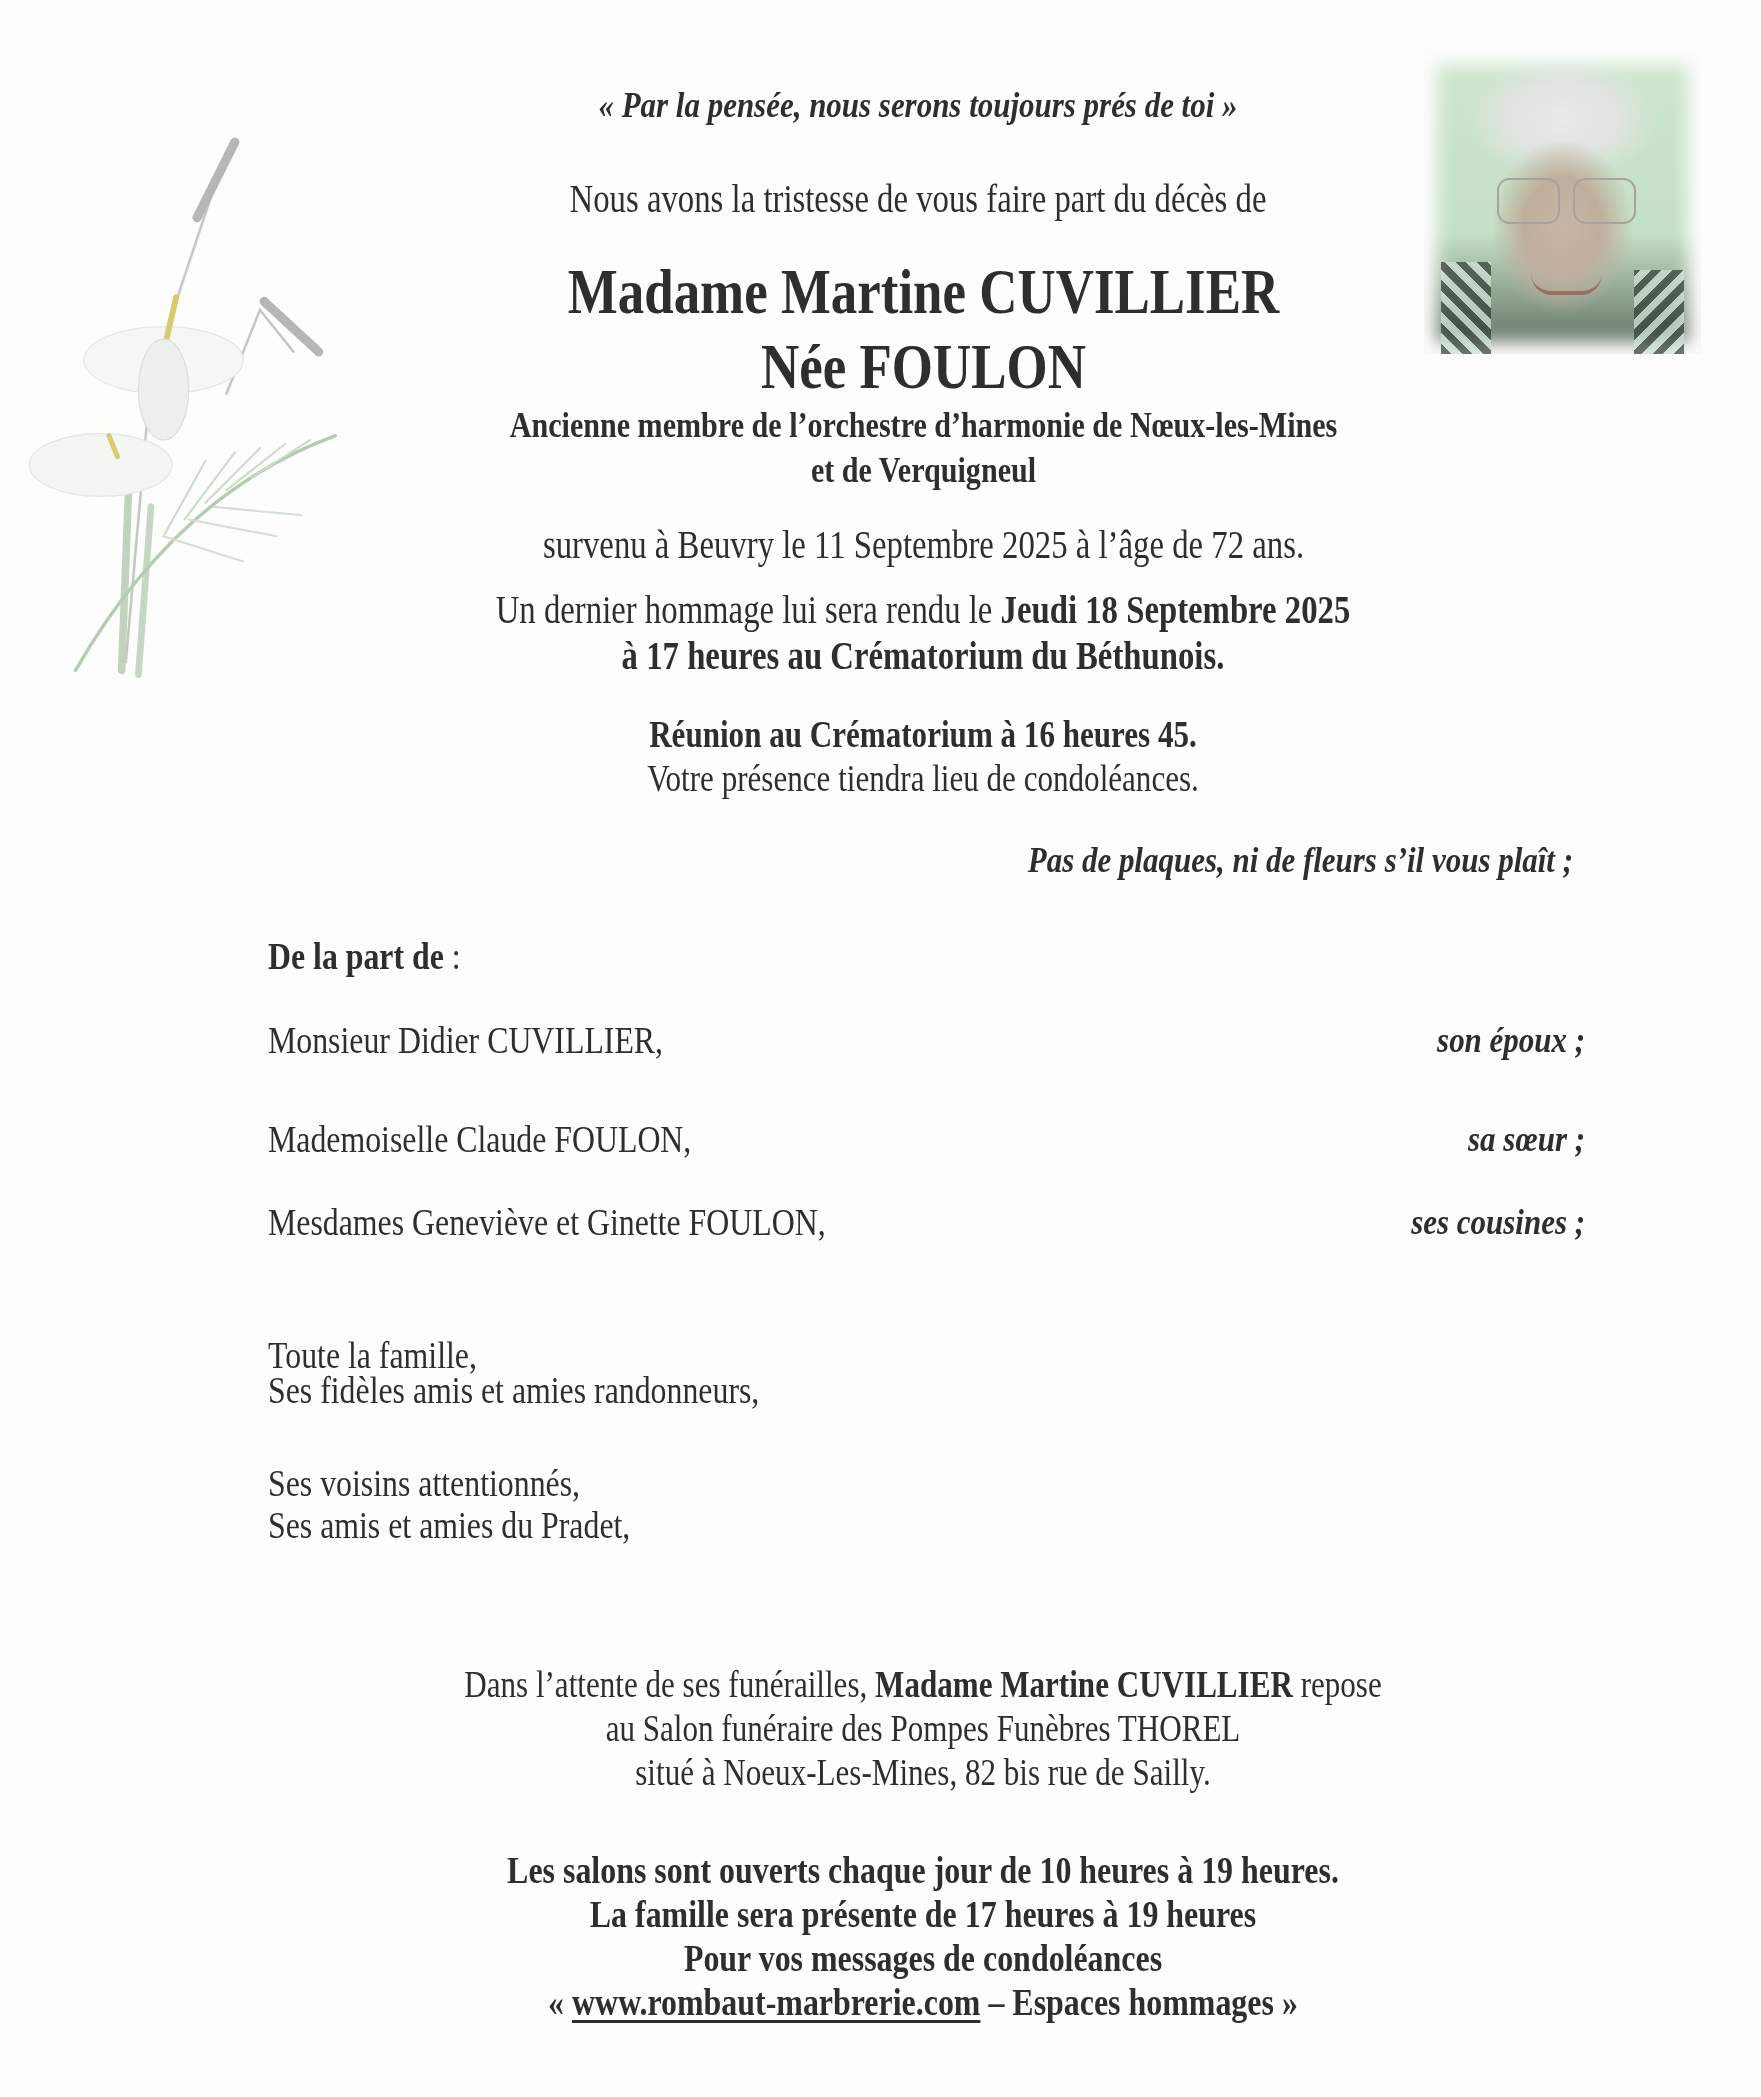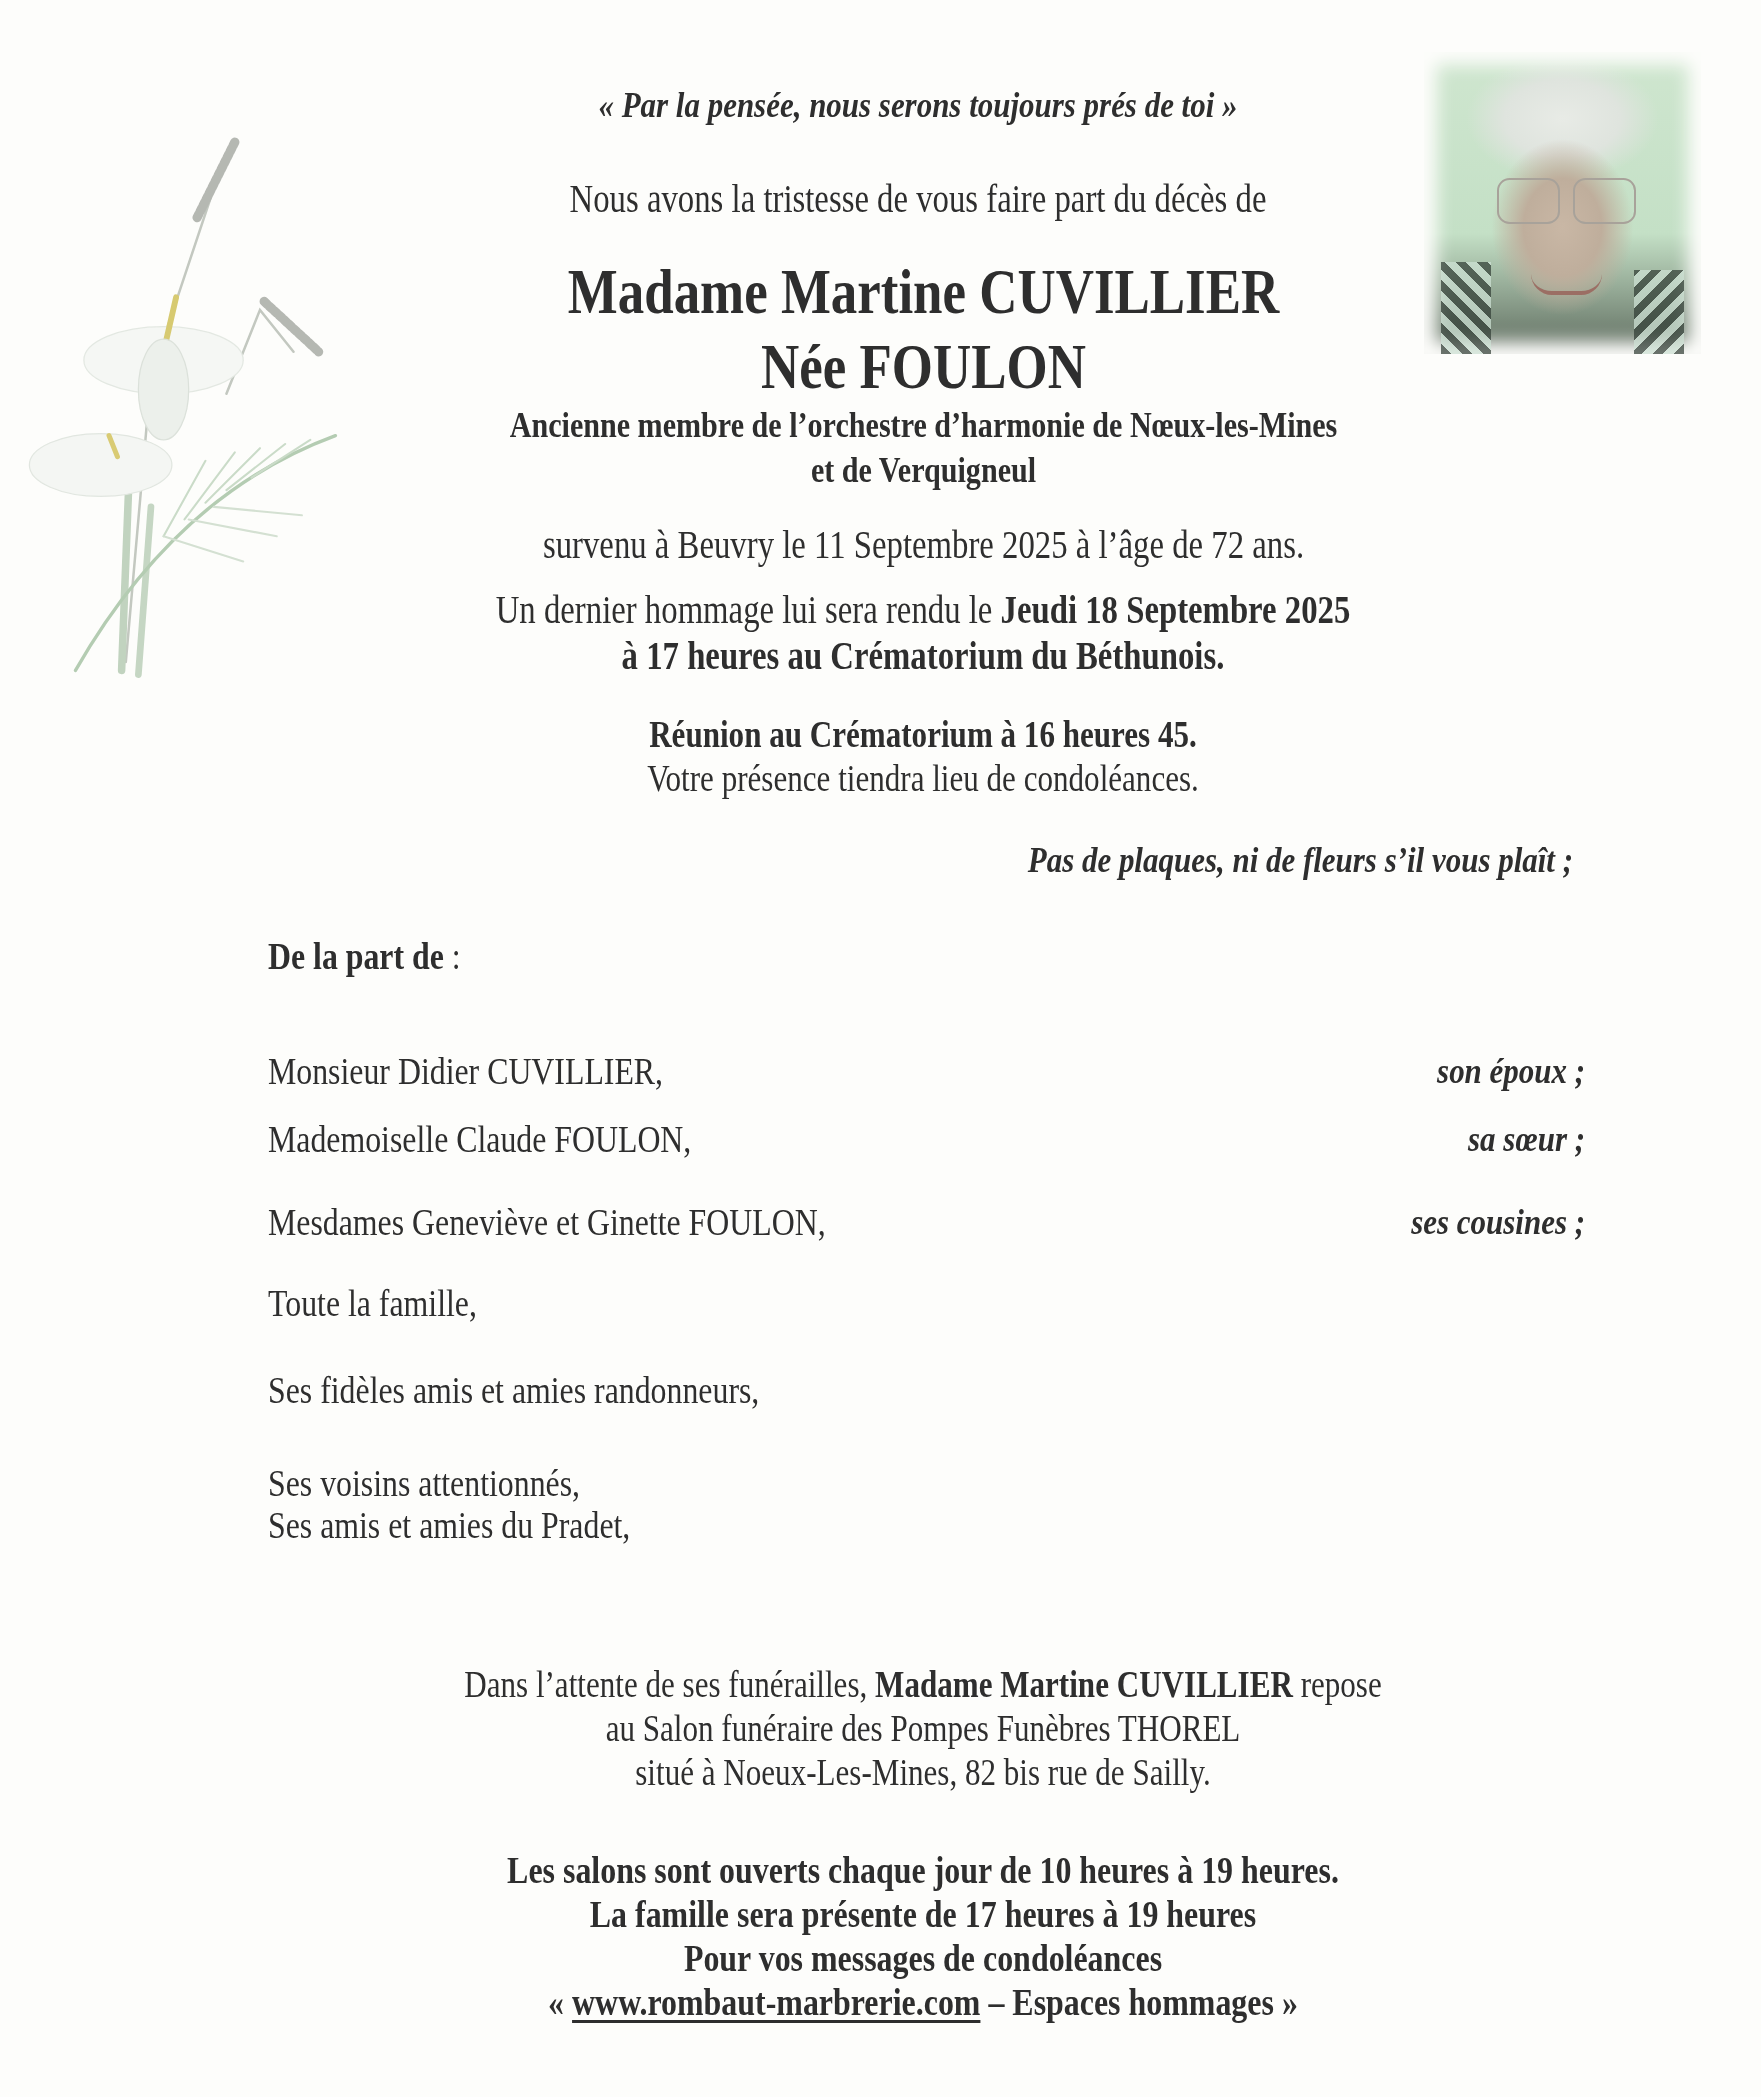--- a/index.html
+++ b/index.html
@@ -132,33 +132,33 @@
   <div class="line" style="font-weight:bold">Réunion au Crématorium à 16 heures 45.</div>
   <div class="line">Votre présence tiendra lieu de condoléances.</div>
 </div>
 
 <div class="abs noflowers line">Pas de plaques, ni de fleurs s’il vous plaît ;</div>
 
 <div class="abs from-label line">
   <span>De la part de</span><span style="font-weight:normal"> :</span>
 </div>
 
-<div class="fam-row" style="top:1050px">
+<div class="fam-row" style="top:1019px">
   <span class="fam-name">Monsieur Didier CUVILLIER,</span>
   <span class="fam-rel">son époux ;</span>
 </div>
 <div class="fam-row" style="top:1118px">
   <span class="fam-name">Mademoiselle Claude FOULON,</span>
   <span class="fam-rel">sa sœur ;</span>
 </div>
 <div class="fam-row" style="top:1201px">
   <span class="fam-name">Mesdames Geneviève et Ginette FOULON,</span>
   <span class="fam-rel">ses cousines ;</span>
 </div>
-<div class="fam-row" style="top:1282px">
+<div class="fam-row" style="top:1334px">
   <span class="fam-name">Toute la famille,</span>
 </div>
 <div class="fam-row" style="top:1369px">
   <span class="fam-name">Ses fidèles amis et amies randonneurs,</span>
 </div>
 <div class="fam-row" style="top:1504px">
   <span class="fam-name">Ses amis et amies du Pradet,</span>
 </div>
 <div class="fam-row" style="top:1462px">
   <span class="fam-name">Ses voisins attentionnés,</span>

